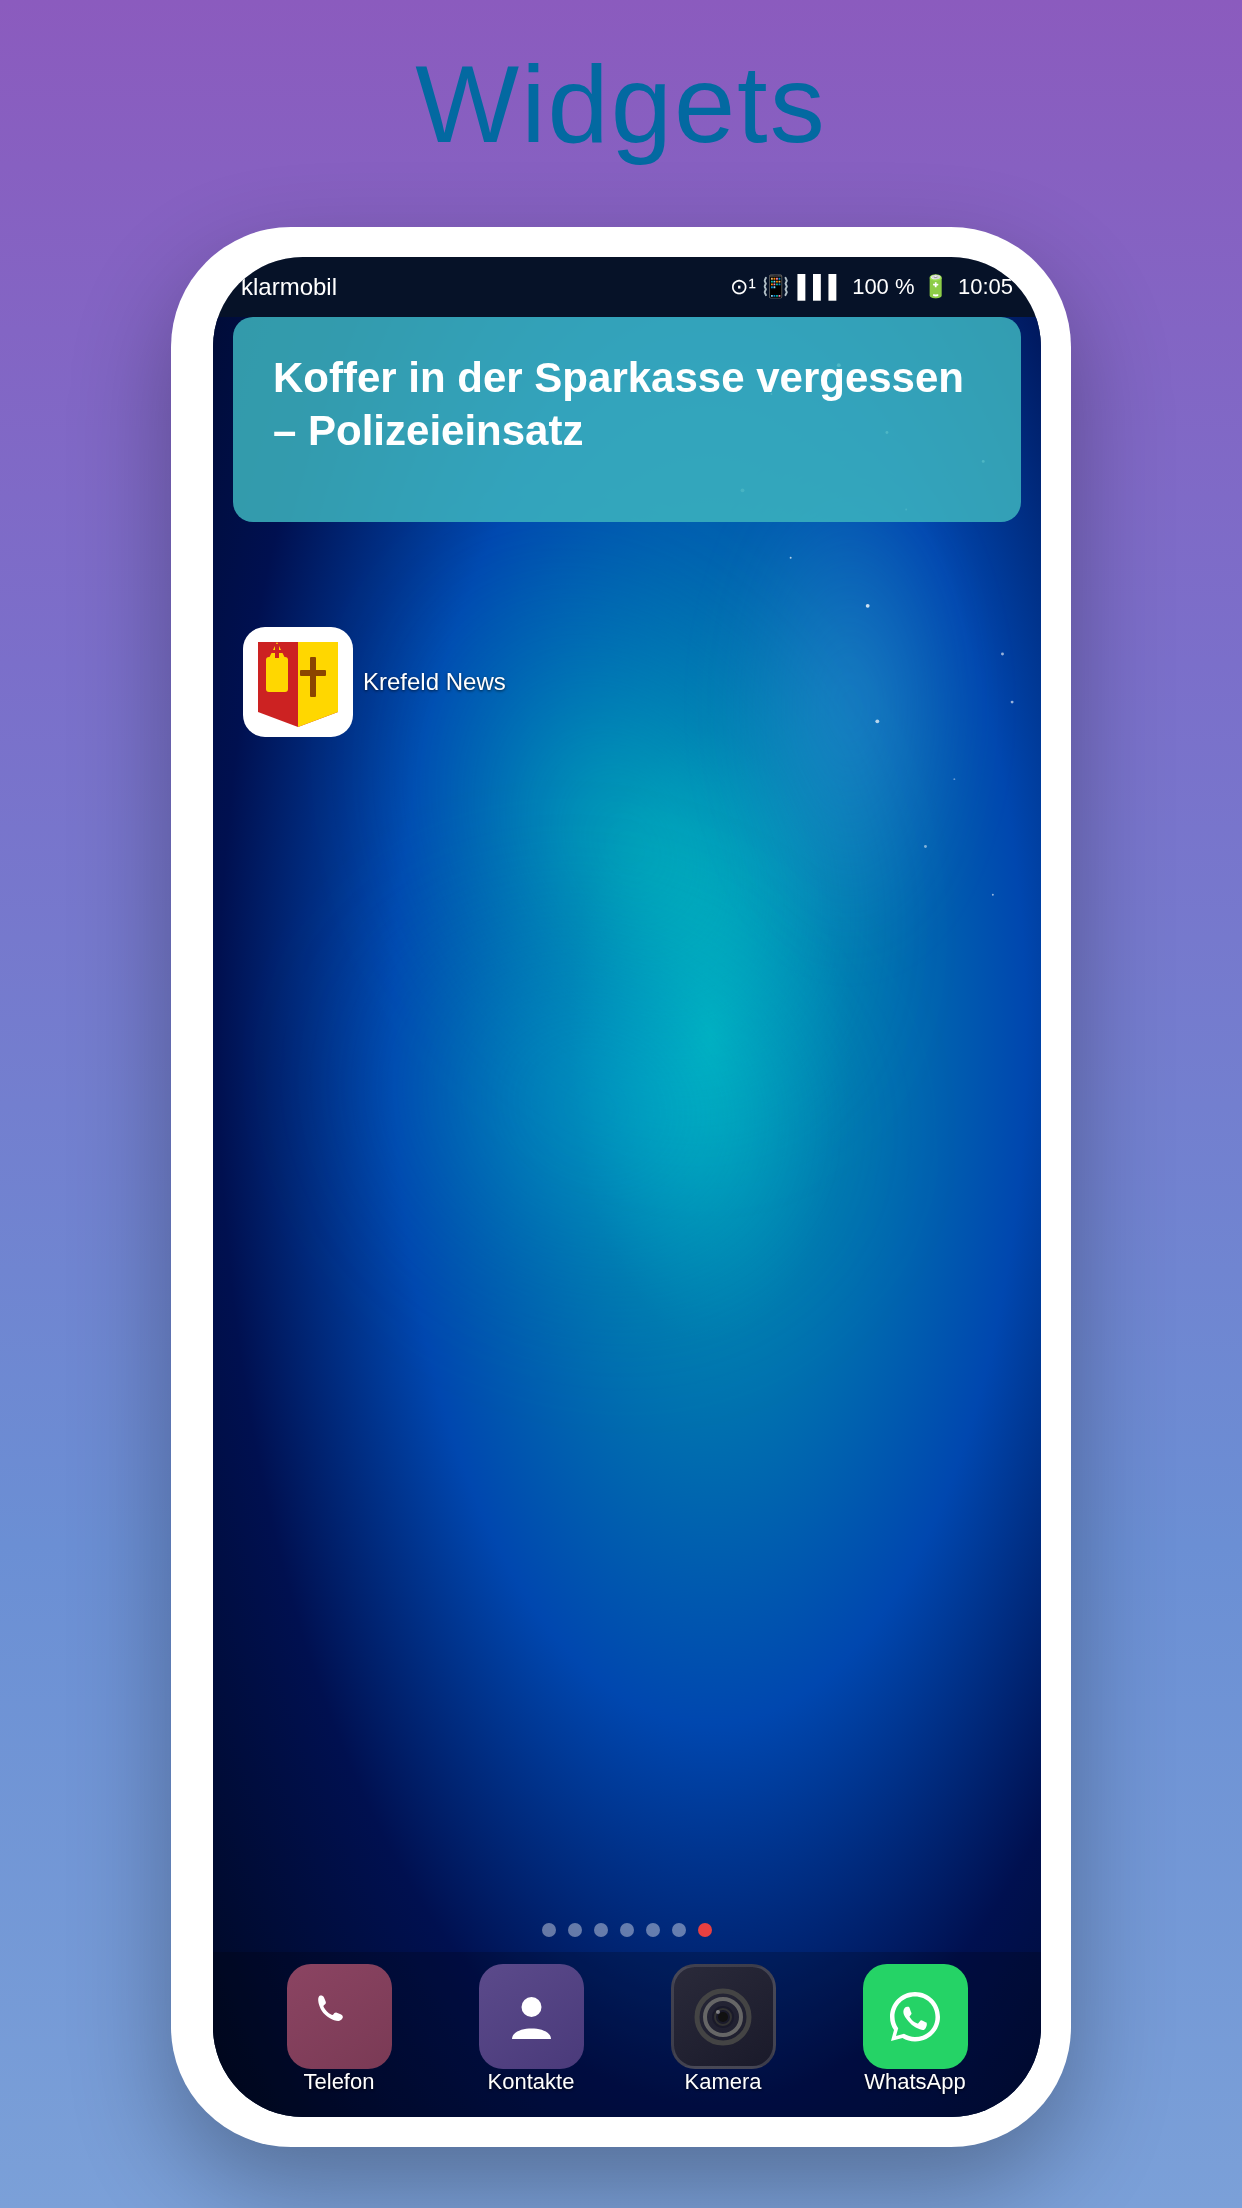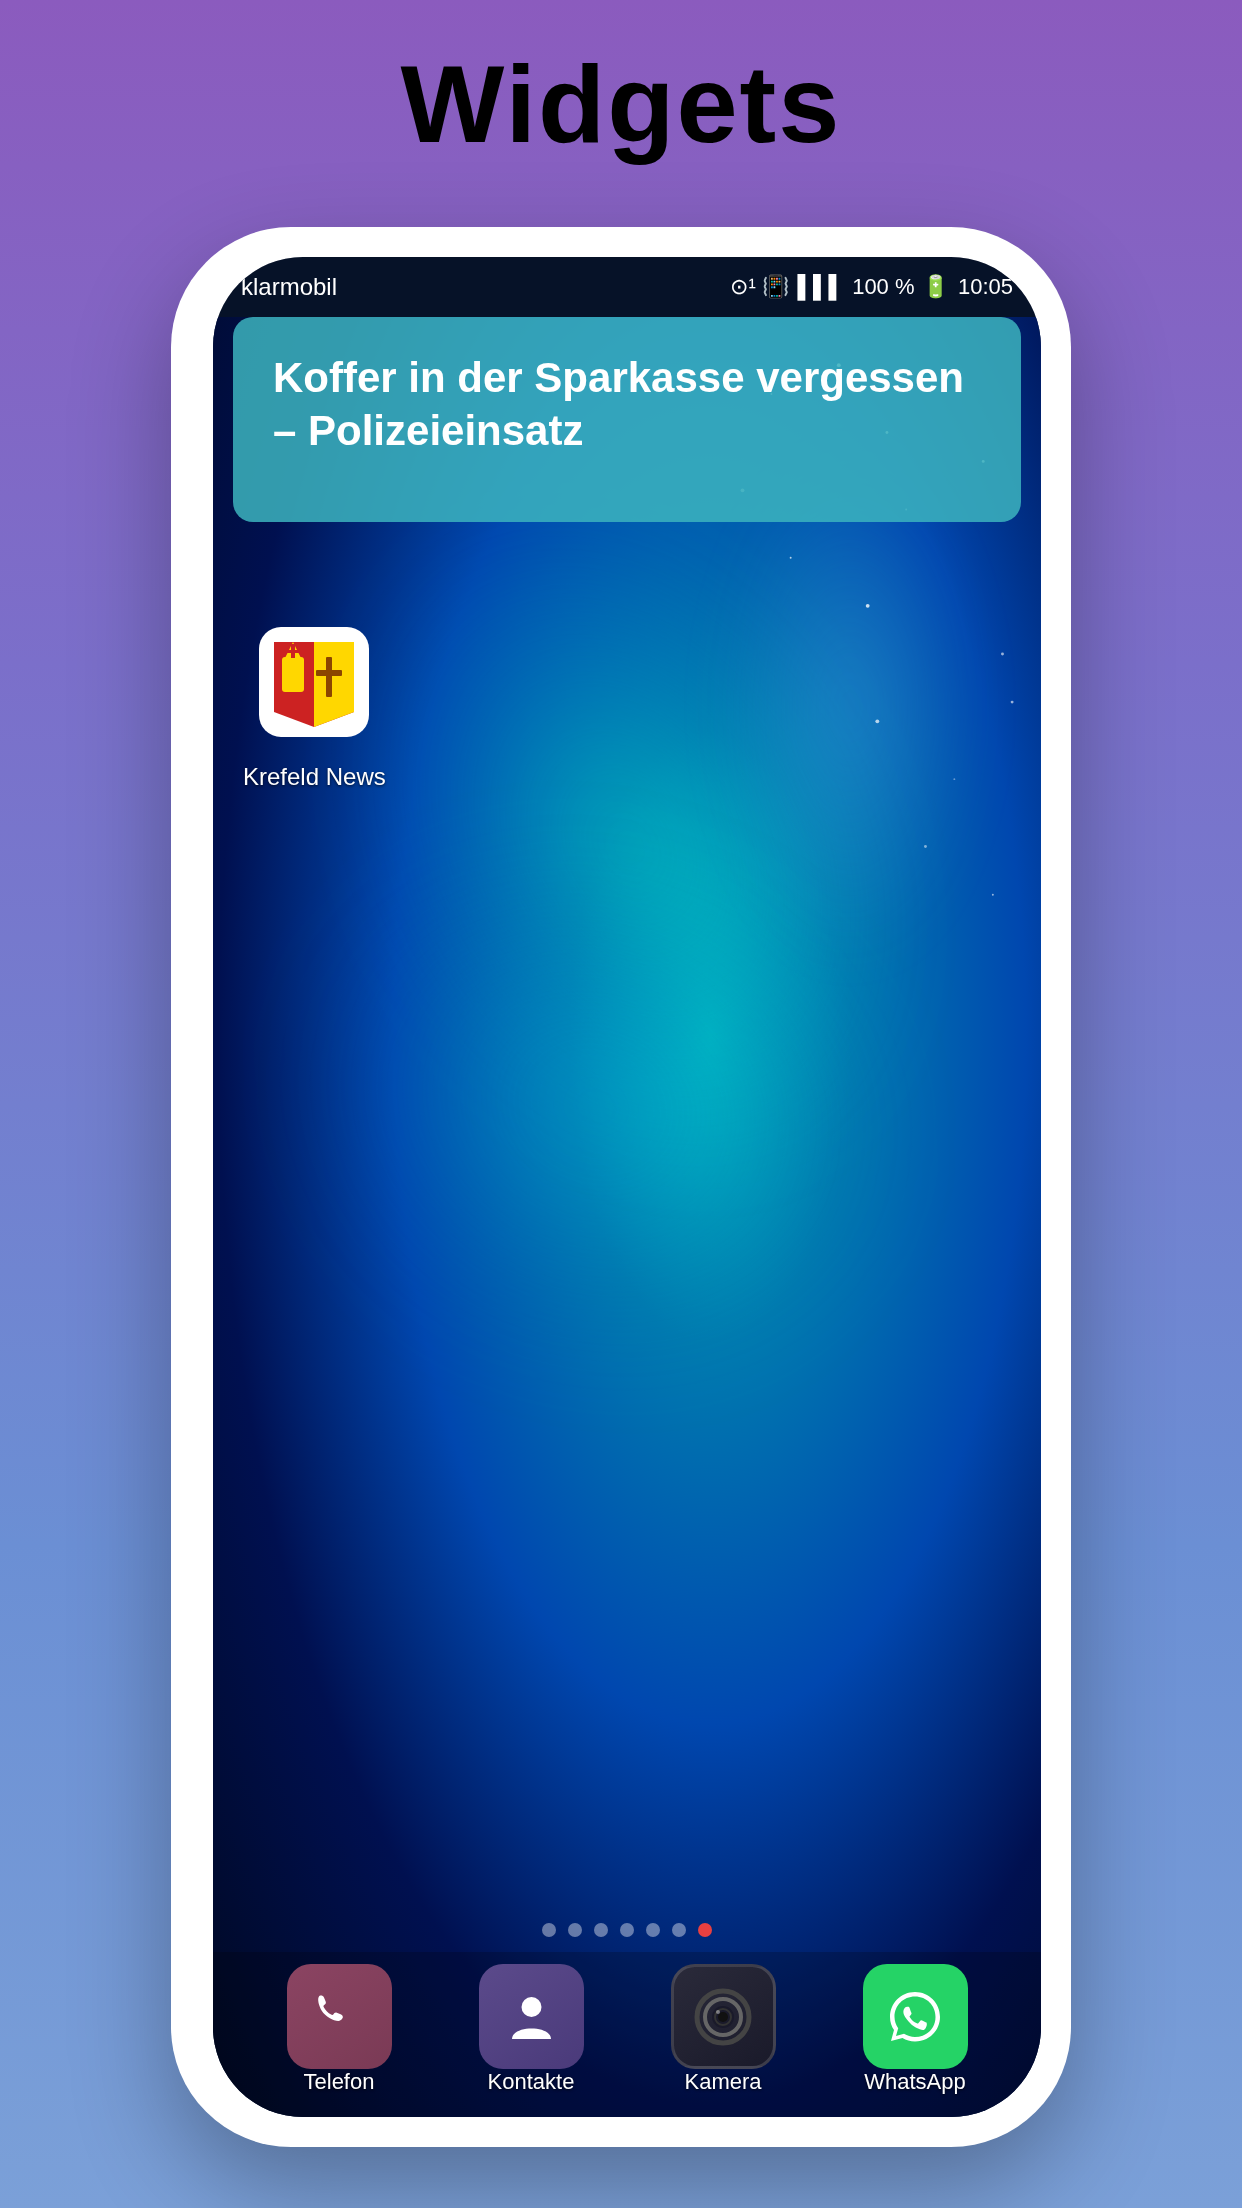--- a/index.html
+++ b/index.html
@@ -9,23 +9,23 @@
       height: 2208px;
       background: linear-gradient(180deg, #8B5BBE 0%, #7B6FCA 30%, #6B8FD4 70%, #7BA0D8 100%);
       display: flex;
       flex-direction: column;
       align-items: center;
       font-family: -apple-system, 'Helvetica Neue', Arial, sans-serif;
       overflow: hidden;
     }
 
     .page-title {
-      color: #000000;
+      color: #0369a1;
       font-size: 110px;
-      font-weight: 700;
+      font-weight: 400;
       margin-top: 40px;
       margin-bottom: 60px;
       letter-spacing: 2px;
     }
 
     
     .phone-frame {
       width: 900px;
       height: 1920px;
       background: white;
@@ -160,23 +160,22 @@
       color: white;
       font-size: 32px;
     }
 
     
     .krefeld-icon {
       position: absolute;
       top: 310px;
       left: 30px;
       display: flex;
-      flex-direction: column;
-      align-items: center;
-      gap: 26px;
+      align-items: center;
+      gap: 10px;
     }
 
     .krefeld-icon-img {
       width: 110px;
       height: 110px;
       border-radius: 22px;
       background: white;
       display: flex;
       align-items: center;
       justify-content: center;

